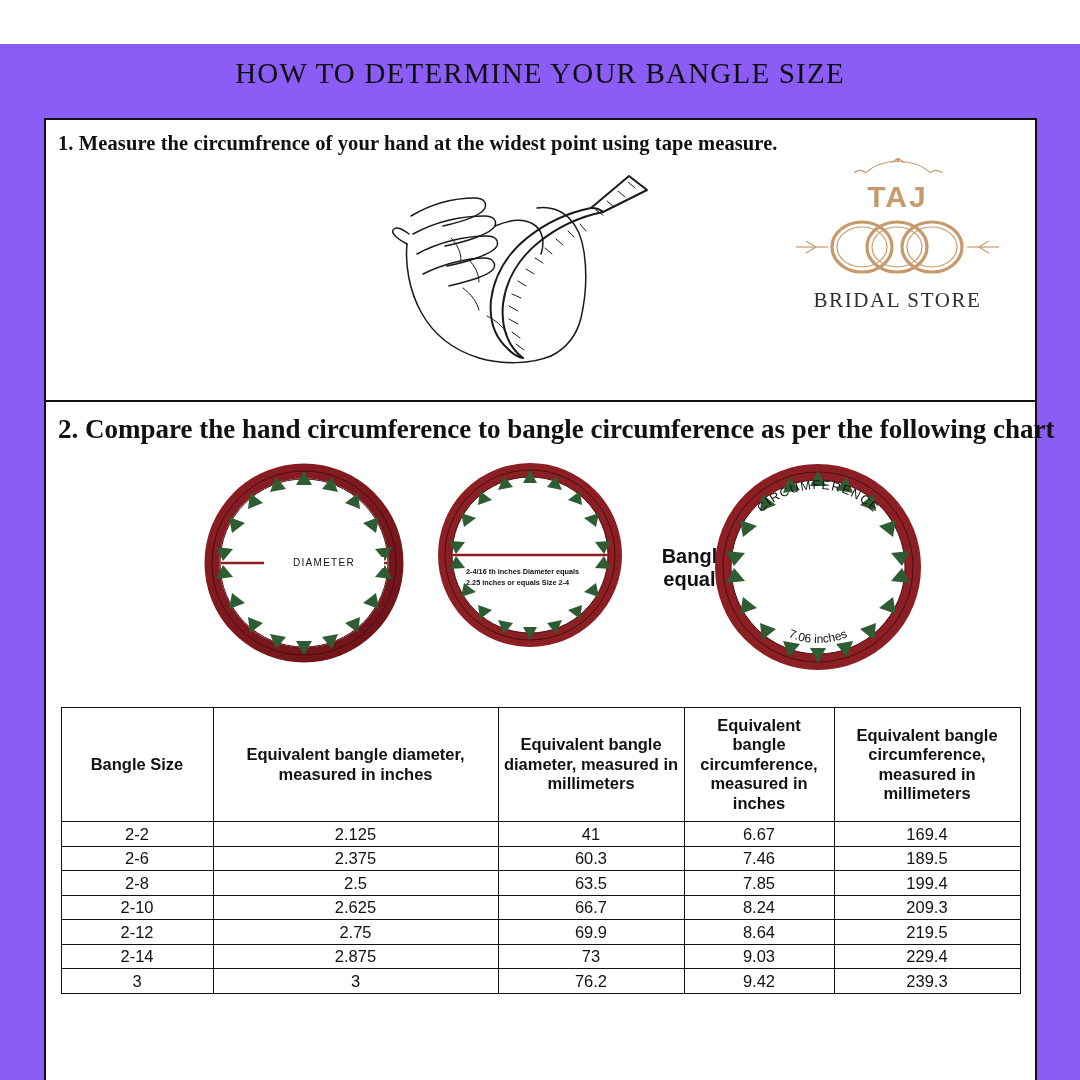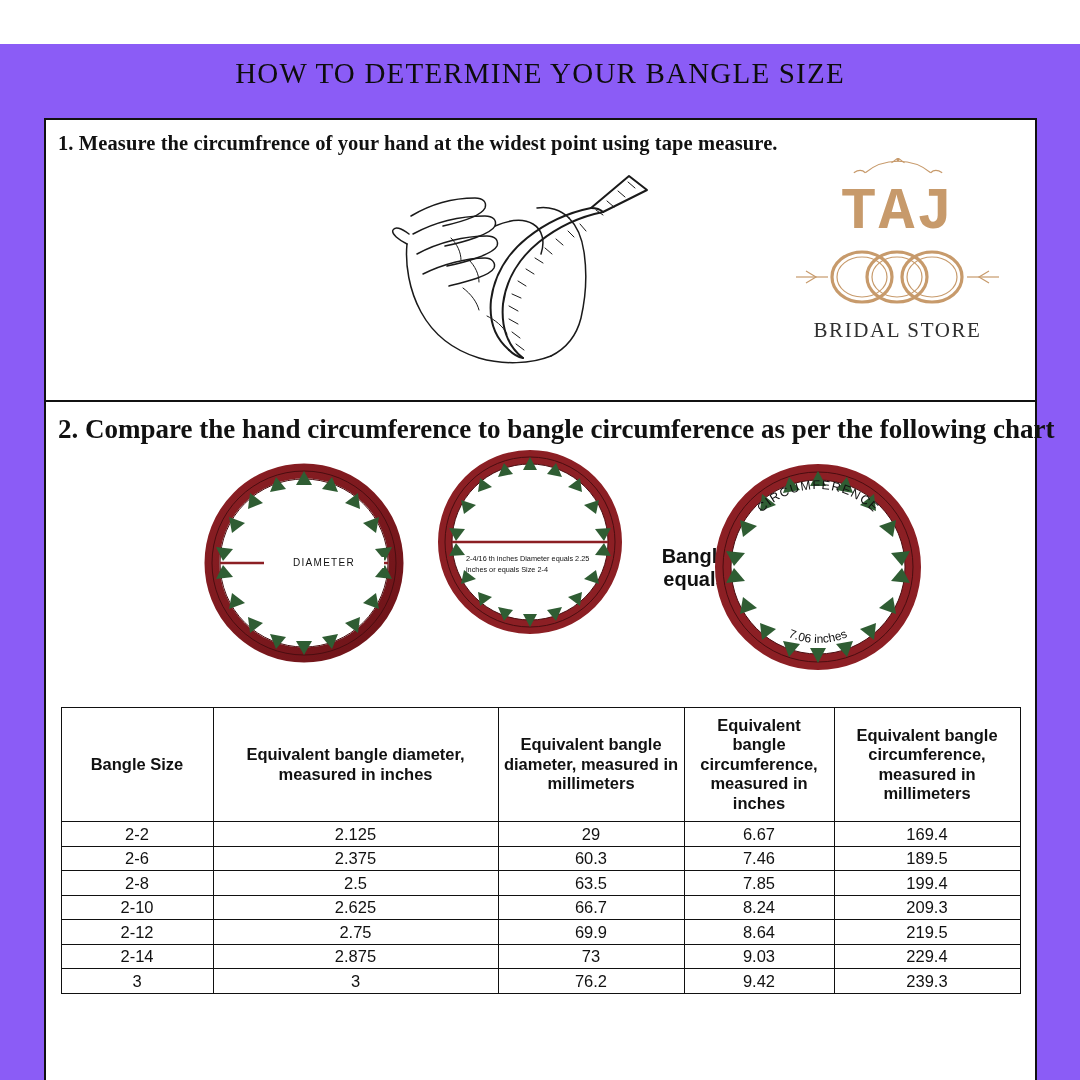--- a/index.html
+++ b/index.html
@@ -53,22 +53,22 @@
     left: 345px; top: 48px;
     width: 300px; height: 215px;
   }
   .logo {
     position: absolute;
     right: 30px; top: 38px;
     width: 215px;
     text-align: center;
   }
   .logo-name {
-    font-family: Liberation Mono, monospace;
-    font-size: 60px;
+    font-family: Liberation Sans, sans-serif;
+    font-size: 30px;
     font-weight: bold;
     color: #c79a6b;
     letter-spacing: 2px;
     line-height: 1;
     margin: 2px 0 0 0;
   }
   .logo-sub {
     font-family: "Liberation Serif", serif;
     font-size: 21px;
     color: #2f2f2f;
@@ -83,21 +83,21 @@
     font-size: 27px;
     font-weight: bold;
     white-space: nowrap;
   }
   .bangles {
     position: relative;
     height: 262px;
   }
   .bangle { position: absolute; }
   .b1 { left: 158px; top: 18px; }
-  .b2 { left: 392px; top: 5px; }
+  .b2 { left: 392px; top: 18px; font-weight: bold; }
   .b3 { left: 668px; top: 18px; }
   .bangle-equals {
     position: absolute;
     left: 604px; top: 100px;
     width: 90px;
     text-align: center;
     font-size: 20px;
     font-weight: bold;
     line-height: 1.15;
     font-family: "Liberation Sans", sans-serif;
@@ -374,21 +374,21 @@
           <th>Equivalent bangle diameter, measured in inches</th>
           <th>Equivalent bangle diameter, measured in millimeters</th>
           <th>Equivalent bangle circumference, measured in inches</th>
           <th>Equivalent bangle circumference, measured in millimeters</th>
         </tr>
       </thead>
       <tbody>
         <tr>
           <td>2-2</td>
           <td>2.125</td>
-          <td>29</td>
+          <td>41</td>
           <td>6.67</td>
           <td>169.4</td>
         </tr>
         <tr>
           <td>2-6</td>
           <td>2.375</td>
           <td>60.3</td>
           <td>7.46</td>
           <td>189.5</td>
         </tr>

